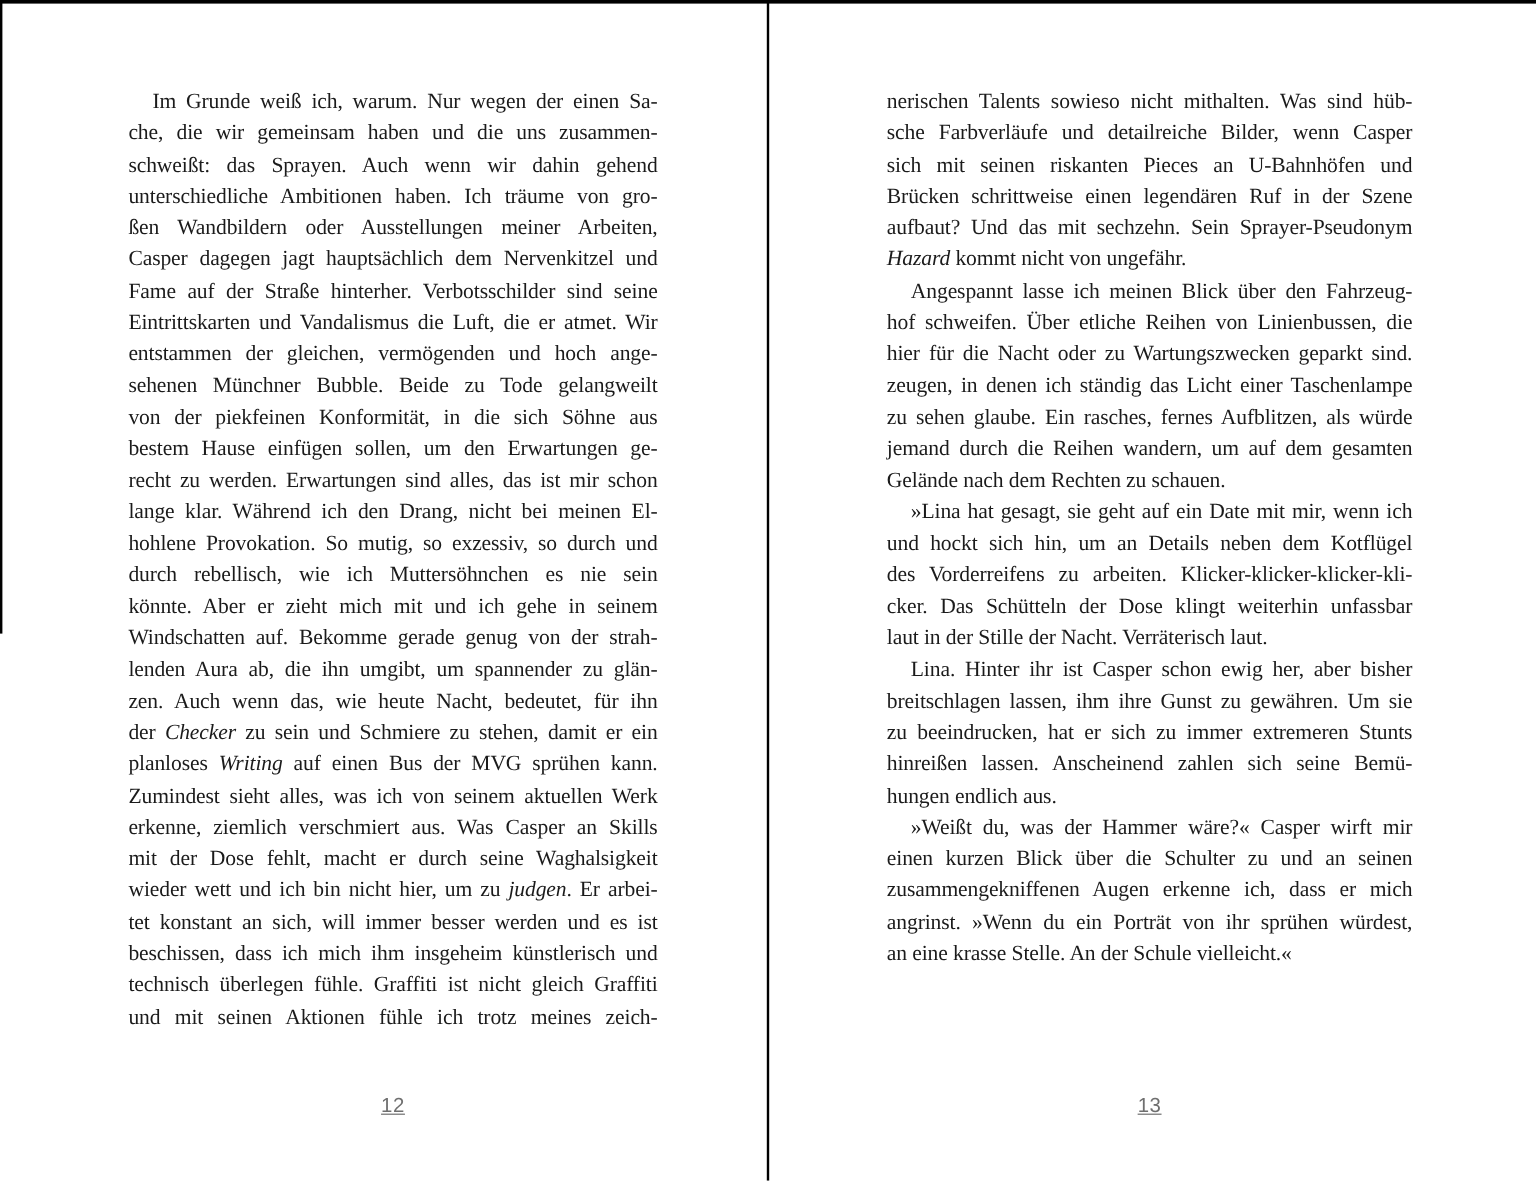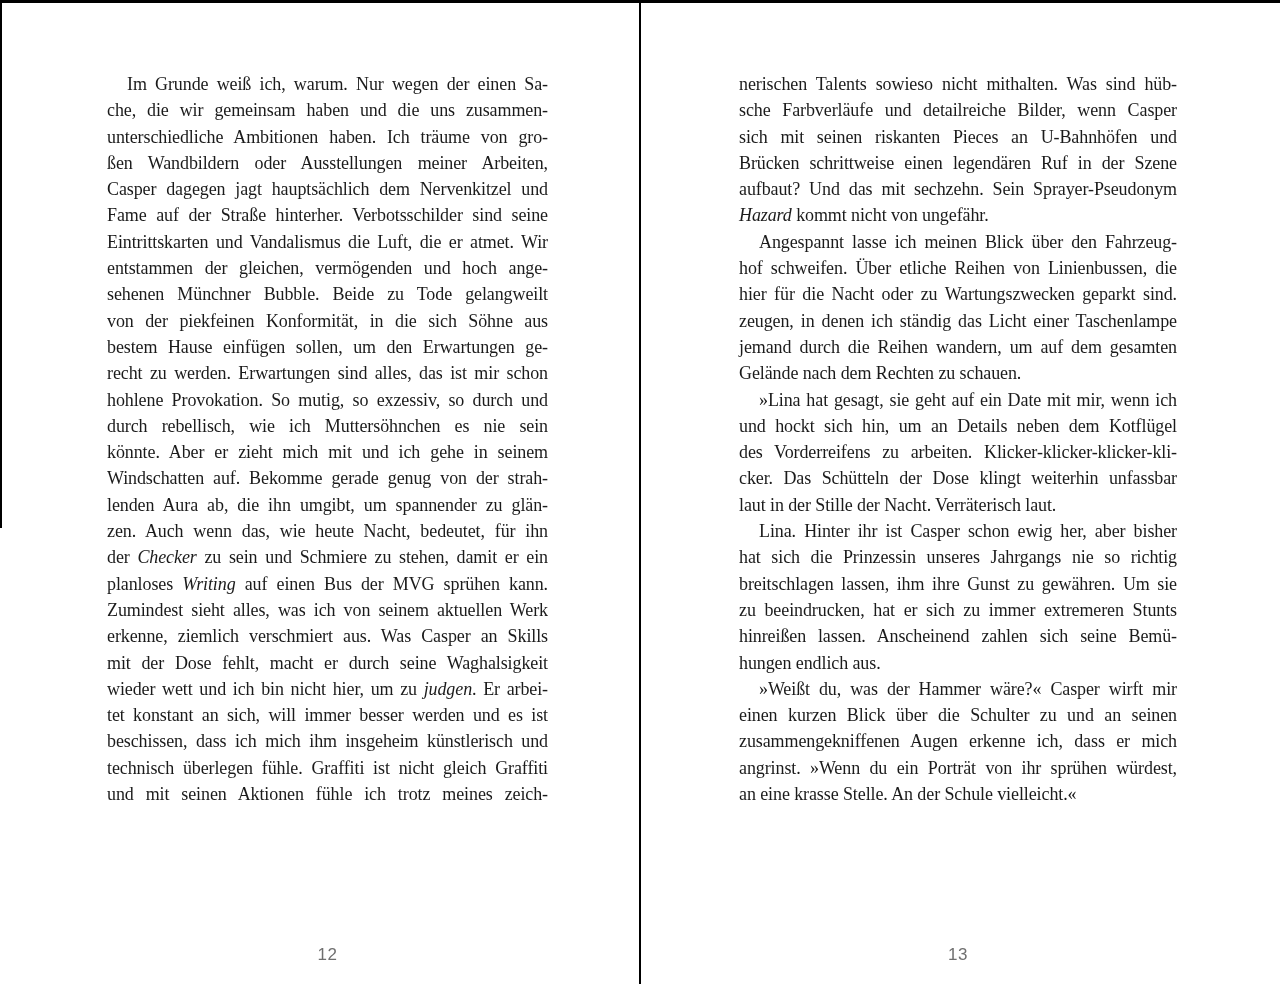--- a/index.html
+++ b/index.html
@@ -62,52 +62,55 @@
     -moz-text-align-last: left;
   }
   .line.indent {
     text-indent: 20px;
   }
   .italic {
     font-style: italic;
   }
   .page-number {
     position: absolute;
-    top: 874px;
+    top: 841px;
     left: 0; right: 0;
     text-align: center;
     font-family: "Liberation Sans", "DejaVu Sans", sans-serif;
     font-weight: 300;
     font-size: 17px;
     letter-spacing: 0.5px;
     color: #6f6f6f;
+    text-decoration: underline;
   }
 </style>
 </head>
 <body>
 
 <div class="spread">
   <div class="top-border"></div>
   <div class="left-edge"></div>
   <div class="gutter-divider"></div>
 
   <div class="page left">
     <div class="text-block">
         <div class="line indent"><span>Im Grunde weiß ich, warum. Nur wegen der einen Sa-</span></div>
         <div class="line"><span>che, die wir gemeinsam haben und die uns zusammen-</span></div>
+        <div class="line"><span>schweißt: das Sprayen. Auch wenn wir dahin gehend</span></div>
         <div class="line"><span>unterschiedliche Ambitionen haben. Ich träume von gro-</span></div>
         <div class="line"><span>ßen Wandbildern oder Ausstellungen meiner Arbeiten,</span></div>
         <div class="line"><span>Casper dagegen jagt hauptsächlich dem Nervenkitzel und</span></div>
         <div class="line"><span>Fame auf der Straße hinterher. Verbotsschilder sind seine</span></div>
         <div class="line"><span>Eintrittskarten und Vandalismus die Luft, die er atmet. Wir</span></div>
         <div class="line"><span>entstammen der gleichen, vermögenden und hoch ange-</span></div>
         <div class="line"><span>sehenen Münchner Bubble. Beide zu Tode gelangweilt</span></div>
         <div class="line"><span>von der piekfeinen Konformität, in die sich Söhne aus</span></div>
         <div class="line"><span>bestem Hause einfügen sollen, um den Erwartungen ge-</span></div>
         <div class="line"><span>recht zu werden. Erwartungen sind alles, das ist mir schon</span></div>
+        <div class="line"><span>lange klar. Während ich den Drang, nicht bei meinen El-</span></div>
         <div class="line"><span>hohlene Provokation. So mutig, so exzessiv, so durch und</span></div>
         <div class="line"><span>durch rebellisch, wie ich Muttersöhnchen es nie sein</span></div>
         <div class="line"><span>könnte. Aber er zieht mich mit und ich gehe in seinem</span></div>
         <div class="line"><span>Windschatten auf. Bekomme gerade genug von der strah-</span></div>
         <div class="line"><span>lenden Aura ab, die ihn umgibt, um spannender zu glän-</span></div>
         <div class="line"><span>zen. Auch wenn das, wie heute Nacht, bedeutet, für ihn</span></div>
         <div class="line"><span>der </span><span class="italic">Checker</span><span> zu sein und Schmiere zu stehen, damit er ein</span></div>
         <div class="line"><span>planloses </span><span class="italic">Writing</span><span> auf einen Bus der MVG sprühen kann.</span></div>
         <div class="line"><span>Zumindest sieht alles, was ich von seinem aktuellen Werk</span></div>
         <div class="line"><span>erkenne, ziemlich verschmiert aus. Was Casper an Skills</span></div>
@@ -126,29 +129,29 @@
         <div class="line"><span>nerischen Talents sowieso nicht mithalten. Was sind hüb-</span></div>
         <div class="line"><span>sche Farbverläufe und detailreiche Bilder, wenn Casper</span></div>
         <div class="line"><span>sich mit seinen riskanten Pieces an U-Bahnhöfen und</span></div>
         <div class="line"><span>Brücken schrittweise einen legendären Ruf in der Szene</span></div>
         <div class="line"><span>aufbaut? Und das mit sechzehn. Sein Sprayer-Pseudonym</span></div>
         <div class="line end"><span class="italic">Hazard</span><span> kommt nicht von ungefähr.</span></div>
         <div class="line indent"><span>Angespannt lasse ich meinen Blick über den Fahrzeug-</span></div>
         <div class="line"><span>hof schweifen. Über etliche Reihen von Linienbussen, die</span></div>
         <div class="line"><span>hier für die Nacht oder zu Wartungszwecken geparkt sind.</span></div>
         <div class="line"><span>zeugen, in denen ich ständig das Licht einer Taschenlampe</span></div>
+        <div class="line"><span>zu sehen glaube. Ein rasches, fernes Aufblitzen, als würde</span></div>
         <div class="line"><span>jemand durch die Reihen wandern, um auf dem gesamten</span></div>
         <div class="line end"><span>Gelände nach dem Rechten zu schauen.</span></div>
         <div class="line indent"><span>»Lina hat gesagt, sie geht auf ein Date mit mir, wenn ich</span></div>
         <div class="line"><span>und hockt sich hin, um an Details neben dem Kotflügel</span></div>
         <div class="line"><span>des Vorderreifens zu arbeiten. Klicker-klicker-klicker-kli-</span></div>
         <div class="line"><span>cker. Das Schütteln der Dose klingt weiterhin unfassbar</span></div>
         <div class="line end"><span>laut in der Stille der Nacht. Verräterisch laut.</span></div>
         <div class="line indent"><span>Lina. Hinter ihr ist Casper schon ewig her, aber bisher</span></div>
-        <div class="line"><span>hat sich die Prinzessin unseres Jahrgangs nie so richtig</span></div>
         <div class="line"><span>breitschlagen lassen, ihm ihre Gunst zu gewähren. Um sie</span></div>
         <div class="line"><span>zu beeindrucken, hat er sich zu immer extremeren Stunts</span></div>
         <div class="line"><span>hinreißen lassen. Anscheinend zahlen sich seine Bemü-</span></div>
         <div class="line end"><span>hungen endlich aus.</span></div>
         <div class="line indent"><span>»Weißt du, was der Hammer wäre?« Casper wirft mir</span></div>
         <div class="line"><span>einen kurzen Blick über die Schulter zu und an seinen</span></div>
         <div class="line"><span>zusammengekniffenen Augen erkenne ich, dass er mich</span></div>
         <div class="line"><span>angrinst. »Wenn du ein Porträt von ihr sprühen würdest,</span></div>
         <div class="line end"><span>an eine krasse Stelle. An der Schule vielleicht.«</span></div>
       </div>

